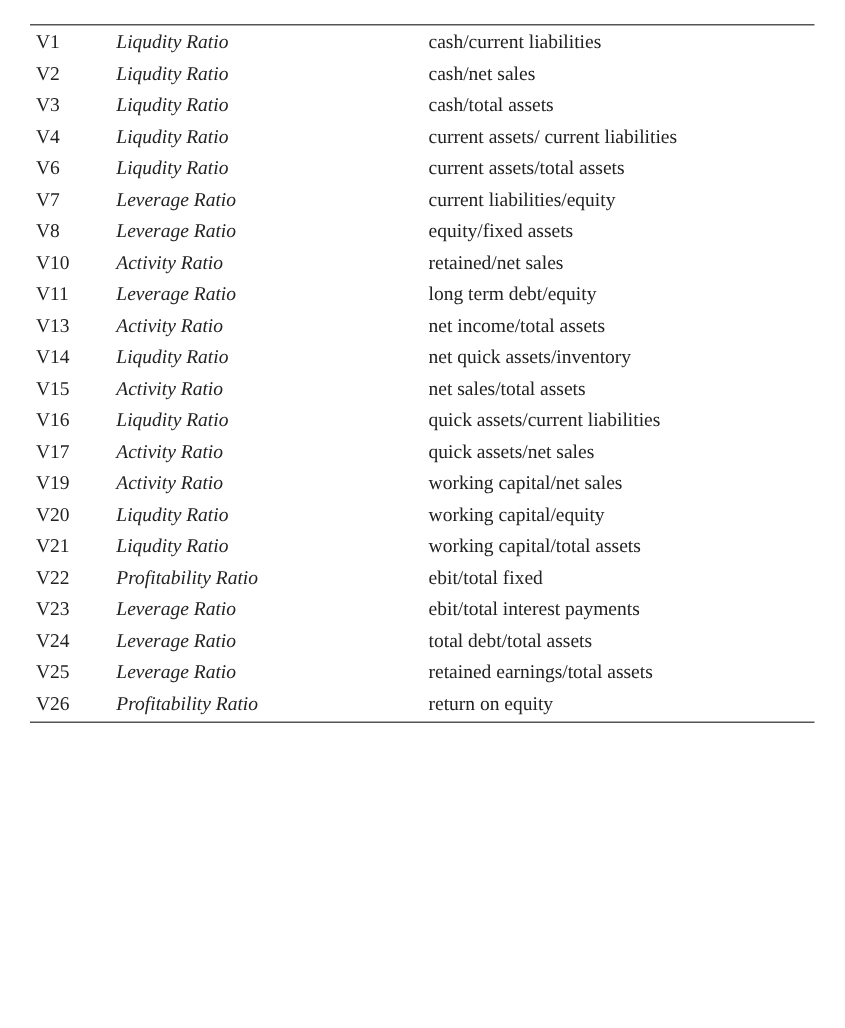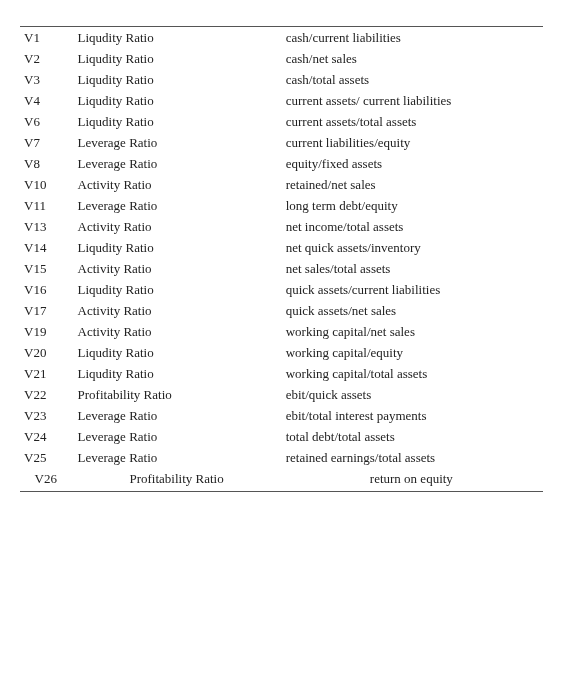--- a/index.html
+++ b/index.html
@@ -11,21 +11,21 @@
     body {
       background: #fff;
       font-family: 'Times New Roman', Times, serif;
       font-size: 13px;
       color: #222;
       width: 563px;
       min-height: 685px;
     }
 
     .table-container {
-      padding: 26px 20px;
+      padding: 16px 20px;
       width: 563px;
     }
 
     table {
       width: 100%;
       border-collapse: collapse;
       border-top: 1.5px solid #555;
       border-bottom: 1.5px solid #555;
     }
 
@@ -36,31 +36,31 @@
     }
 
     td:first-child {
       white-space: nowrap;
       font-style: normal;
       color: #222;
       min-width: 36px;
     }
 
     td:nth-child(2) {
+      font-style: italic;
       white-space: nowrap;
       min-width: 140px;
     }
 
     td:nth-child(3) {
       font-style: normal;
     }
 
     tr:last-child td {
       padding-bottom: 4px;
-      text-align: center;
     }
   </style>
 </head>
 <body>
 
 <div class="table-container">
   <table>
     <tbody id="table-body">
     <tr>
           <td>V1</td>
@@ -143,21 +143,21 @@
           <td>working capital/equity</td>
         </tr>
         <tr>
           <td>V21</td>
           <td>Liqudity Ratio</td>
           <td>working capital/total assets</td>
         </tr>
         <tr>
           <td>V22</td>
           <td>Profitability Ratio</td>
-          <td>ebit/quick assets</td>
+          <td>ebit/total fixed</td>
         </tr>
         <tr>
           <td>V23</td>
           <td>Leverage Ratio</td>
           <td>ebit/total interest payments</td>
         </tr>
         <tr>
           <td>V24</td>
           <td>Leverage Ratio</td>
           <td>total debt/total assets</td>

